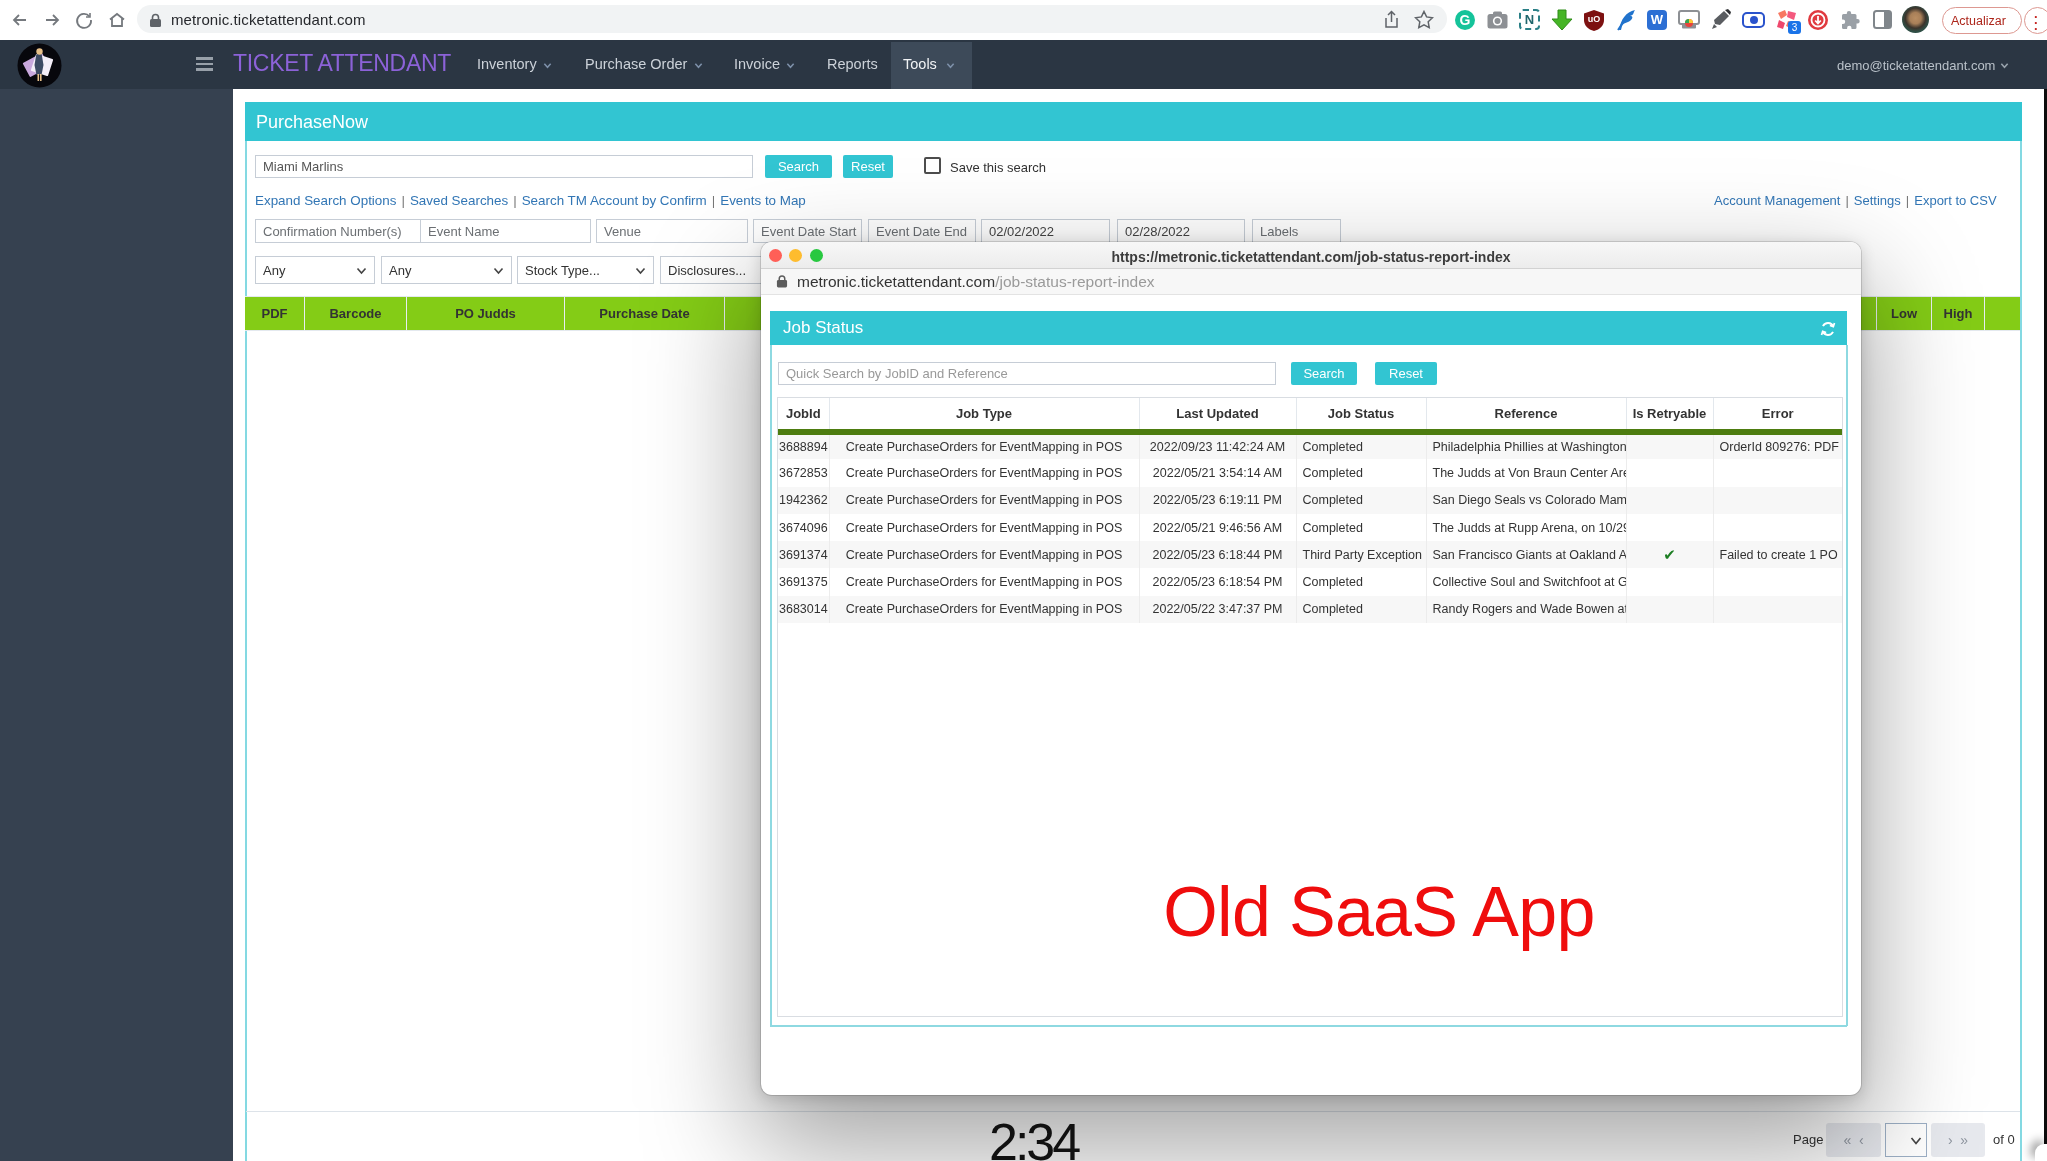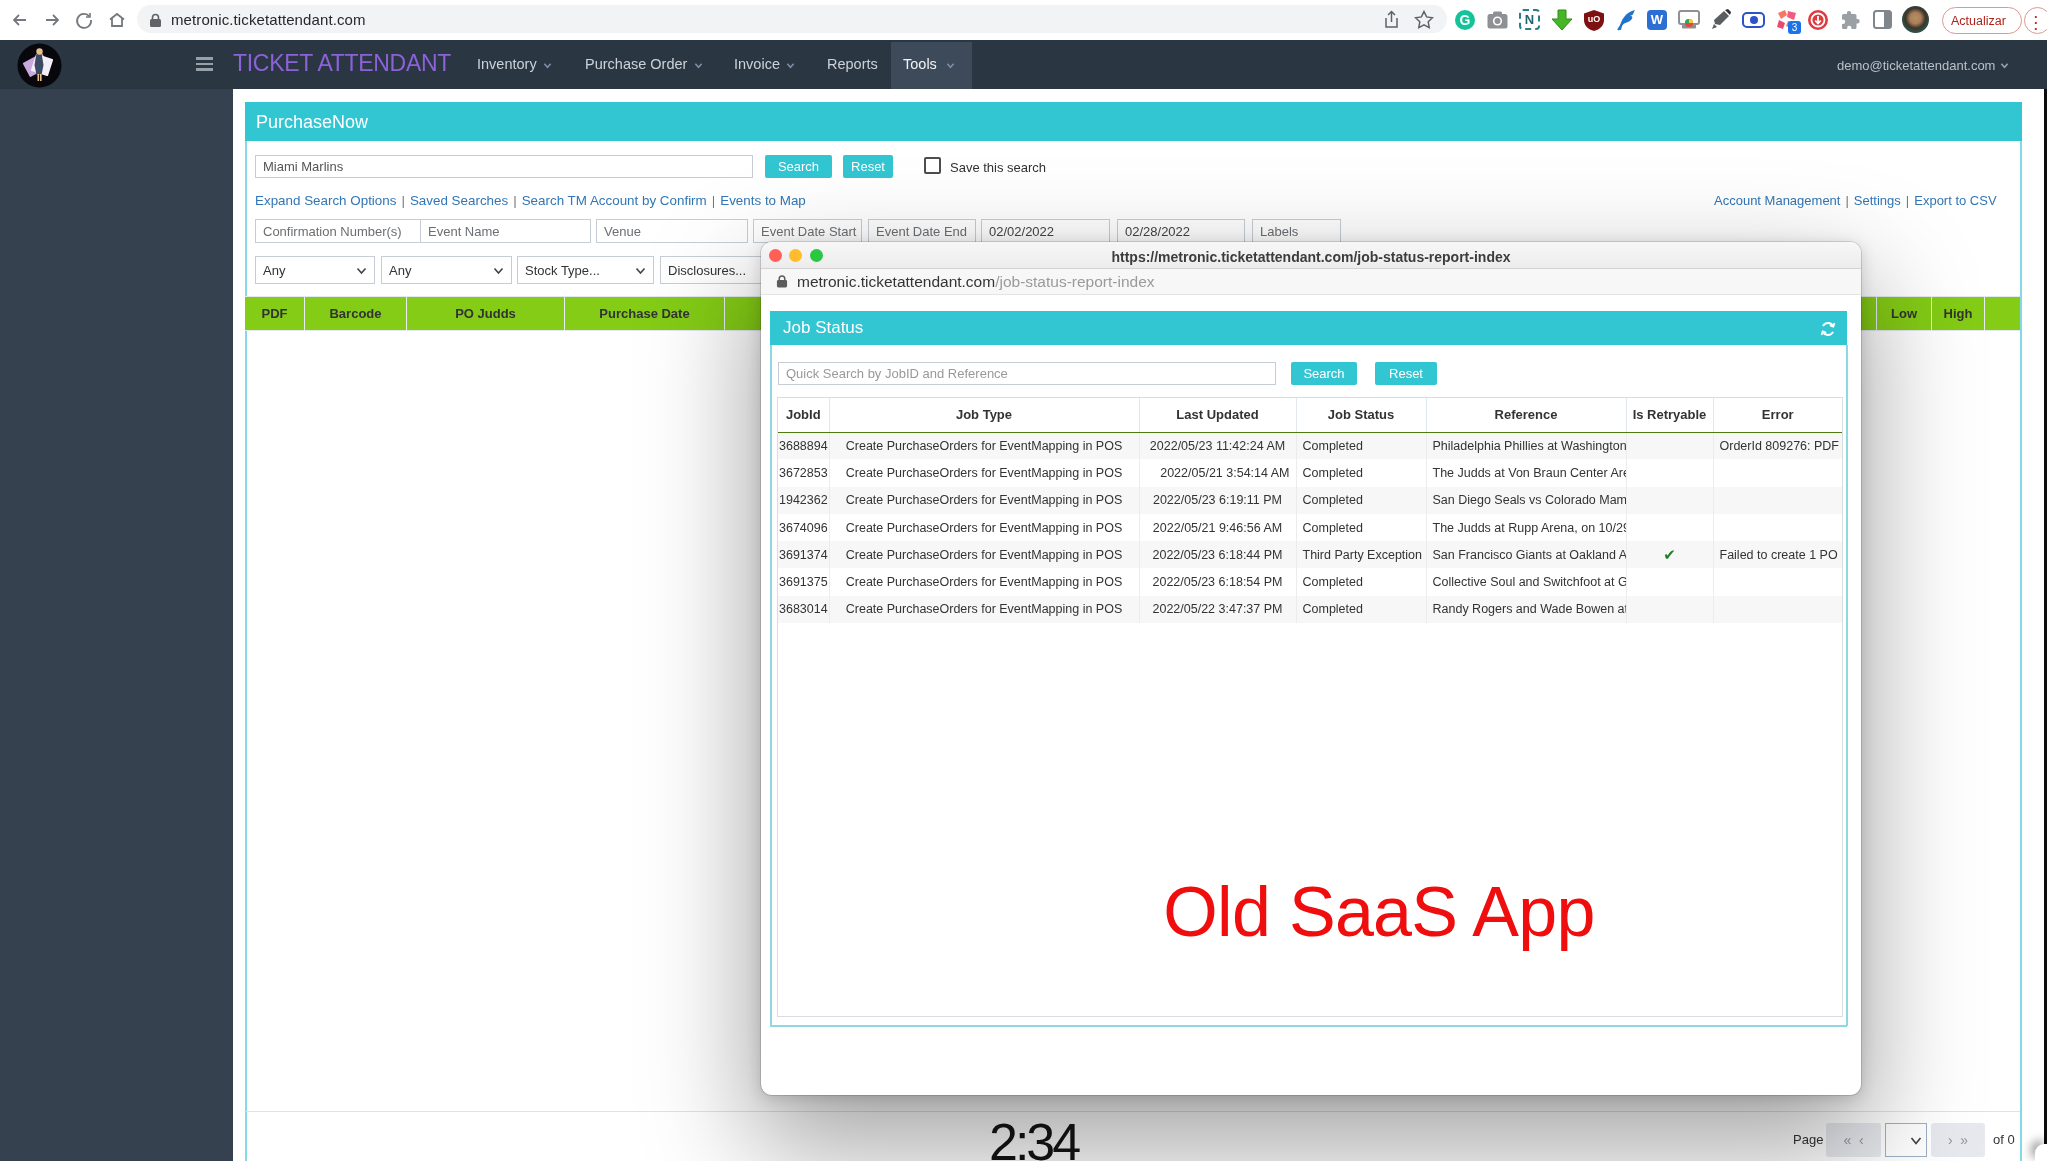--- a/index.html
+++ b/index.html
@@ -44,21 +44,21 @@
 #ptbar{position:absolute;left:0;top:0;width:1100px;height:27px;background:linear-gradient(#f7f7f7,#ececec);border-bottom:1px solid #d2d2d2;border-radius:11px 11px 0 0}
 .tlight{position:absolute;top:7px;width:13px;height:13px;border-radius:50%}
 #ptitletext{position:absolute;left:0;top:7px;width:1100px;text-align:center;font-weight:bold;font-size:14px;color:#3c3c3c}
 #paddr{position:absolute;left:0;top:27px;width:1100px;height:26px;background:#f7f7f7;border-bottom:1px solid #e3e3e3}
 #paddrtext{position:absolute;left:36px;top:31px;font-size:15.5px;color:#333}
 #jshead{position:absolute;left:9px;top:69px;width:1077px;height:34px;background:#32c5d2}
 #jstitle{position:absolute;left:22px;top:76px;font-size:17px;color:#fff}
 .jsborder{position:absolute;width:1.5px;background:#8ed9e1;top:103px;height:681px}
 #grid{position:absolute;left:16px;top:155px;width:1066px;height:620px;border:1px solid #d9dde2;overflow:hidden}
 table{border-collapse:collapse;font-size:12.5px;color:#333;width:1064px;table-layout:fixed}
-th{font-weight:bold;font-size:13px;height:34px;border-right:1px solid #e3e8ed;border-bottom:1px solid #4d7c0f}
+th{font-weight:bold;font-size:13px;height:34px;border-right:1px solid #e3e8ed;border-bottom:6px solid #4d7c0f}
 td{height:27.3px;border-right:1px solid #ececec;white-space:nowrap;overflow:hidden;padding:0 6px}
 tr.odd{background:#f7f7f7}
 #redtext{position:absolute;left:68px;top:635px;width:1100px;text-align:center;font-size:70px;letter-spacing:-0.7px;color:#ef0d0d;line-height:1}
 #timestamp{position:absolute;left:989px;top:1116px;font-size:52px;letter-spacing:-3px;color:#151515;line-height:1}
 #cornerwin{position:absolute;left:2035px;top:1144px;width:12px;height:17px;background:#fff;border-radius:9px 0 0 0;box-shadow:-4px -4px 10px rgba(0,0,0,0.38)}
 </style>
 </head>
 <body>
 
 <div id="chrome">
@@ -309,30 +309,30 @@
             <th>Job Type</th>
             <th>Last Updated</th>
             <th>Job Status</th>
             <th>Reference</th>
             <th>Is Retryable</th>
             <th style="border-right:none">Error</th>
           </tr>
    <tr class="odd">
             <td style="padding:0 1px">3688894</td>
             <td style="text-align:center">Create PurchaseOrders for EventMapping in POS</td>
-            <td style="text-align:center">2022/05/23 11:42:24 AM</td>
+            <td style="text-align:center">2022/09/23 11:42:24 AM</td>
             <td>Completed</td>
             <td>Philadelphia Phillies at Washington</td>
             <td></td>
             <td style="border-right:none">OrderId 809276: PDF o</td>
           </tr>
    <tr>
             <td style="padding:0 1px">3672853</td>
             <td style="text-align:center">Create PurchaseOrders for EventMapping in POS</td>
-            <td style="text-align:right">2022/05/21 3:54:14 AM</td>
+            <td style="text-align:center">2022/05/21 3:54:14 AM</td>
             <td>Completed</td>
             <td>The Judds at Von Braun Center Aren</td>
             <td></td>
             <td style="border-right:none"></td>
           </tr>
    <tr class="odd">
             <td style="padding:0 1px">1942362</td>
             <td style="text-align:center">Create PurchaseOrders for EventMapping in POS</td>
             <td style="text-align:center">2022/05/23 6:19:11 PM</td>
             <td>Completed</td>

